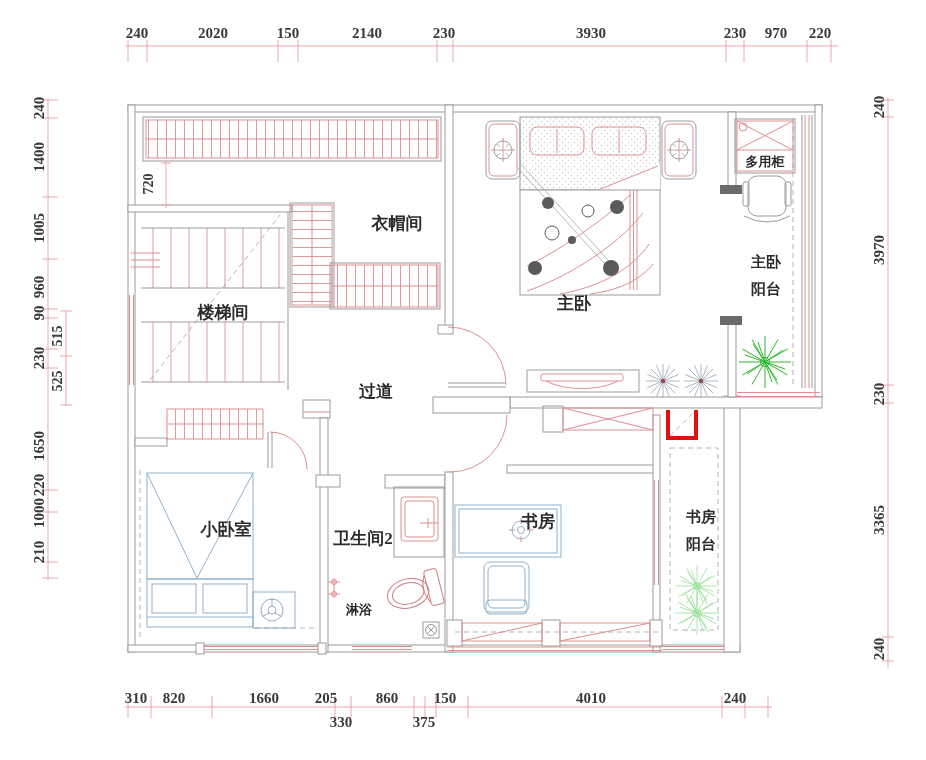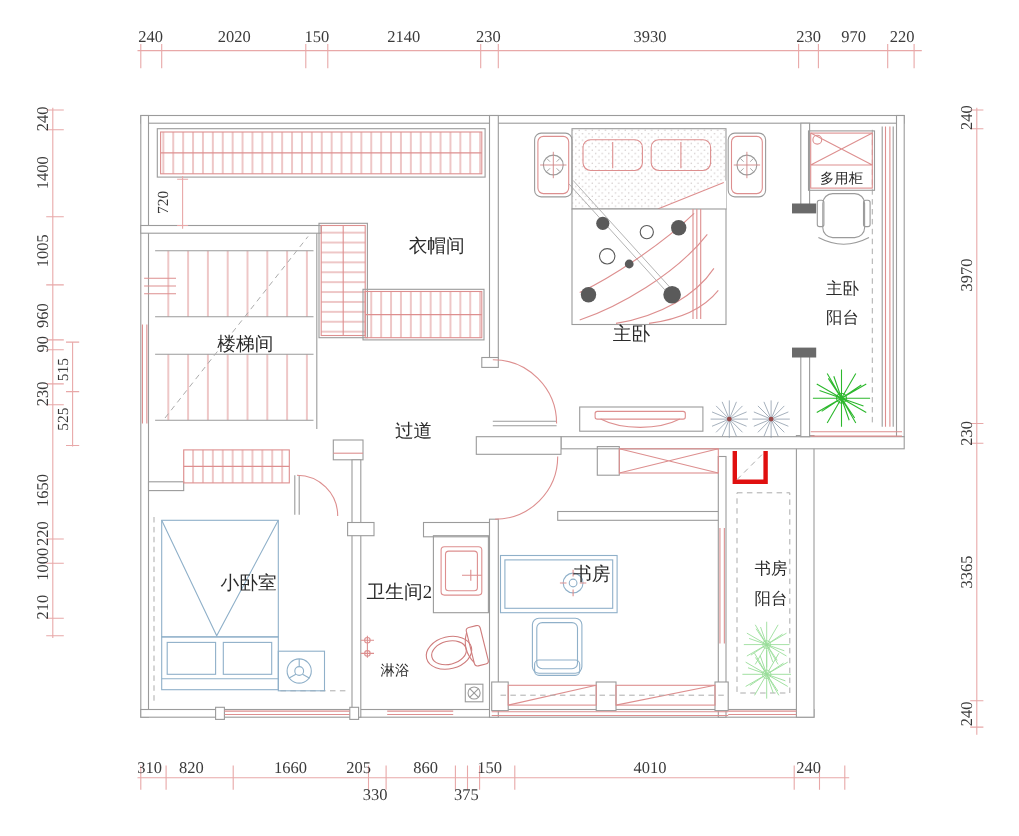--- a/index.html
+++ b/index.html
@@ -1,17 +1,17 @@
 <!DOCTYPE html>
 <html><head>
 <meta charset="utf-8">
 <style>
   html,body{margin:0;padding:0;background:#ffffff;}
   .stage{position:relative;width:926px;height:760px;background:#fff;overflow:hidden;
-         font-family:"Liberation Serif","DejaVu Serif",serif;}
+         font-family:"Liberation Serif","DejaVu Serif",serif;font-weight:bold;}
   svg{display:block}
   text{font-family:"Liberation Serif","DejaVu Serif",serif;}
   .dim{font-size:15px;fill:#3a3a3a;}
   .dim2{font-size:14px;fill:#3a3a3a;}
   .room{font-size:17px;fill:#2b2b2b;}
   .room-md{font-size:15px;fill:#2b2b2b;}
   .room-sm{font-size:13px;fill:#2b2b2b;}
   .wall{fill:#ffffff;stroke:#9b9b9b;stroke-width:1;}
   .wln{stroke:#9b9b9b;stroke-width:1;fill:none;}
   .red{stroke:#dd8f8f;stroke-width:1;fill:none;}

